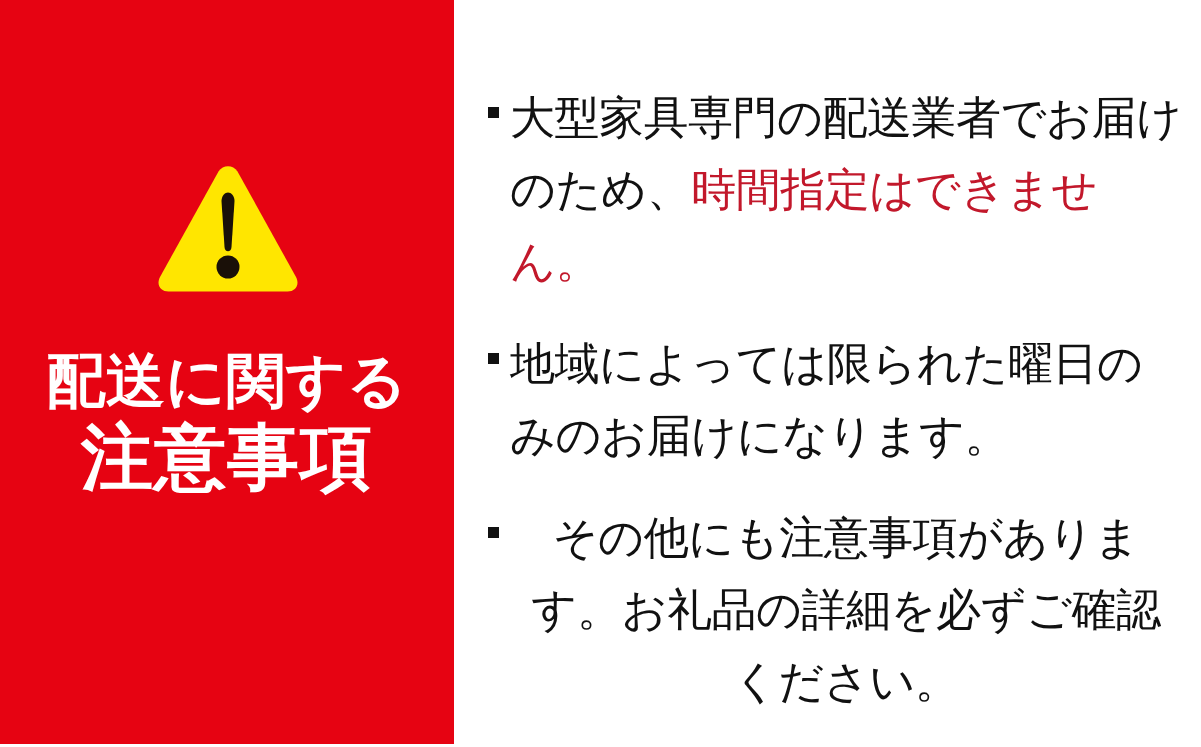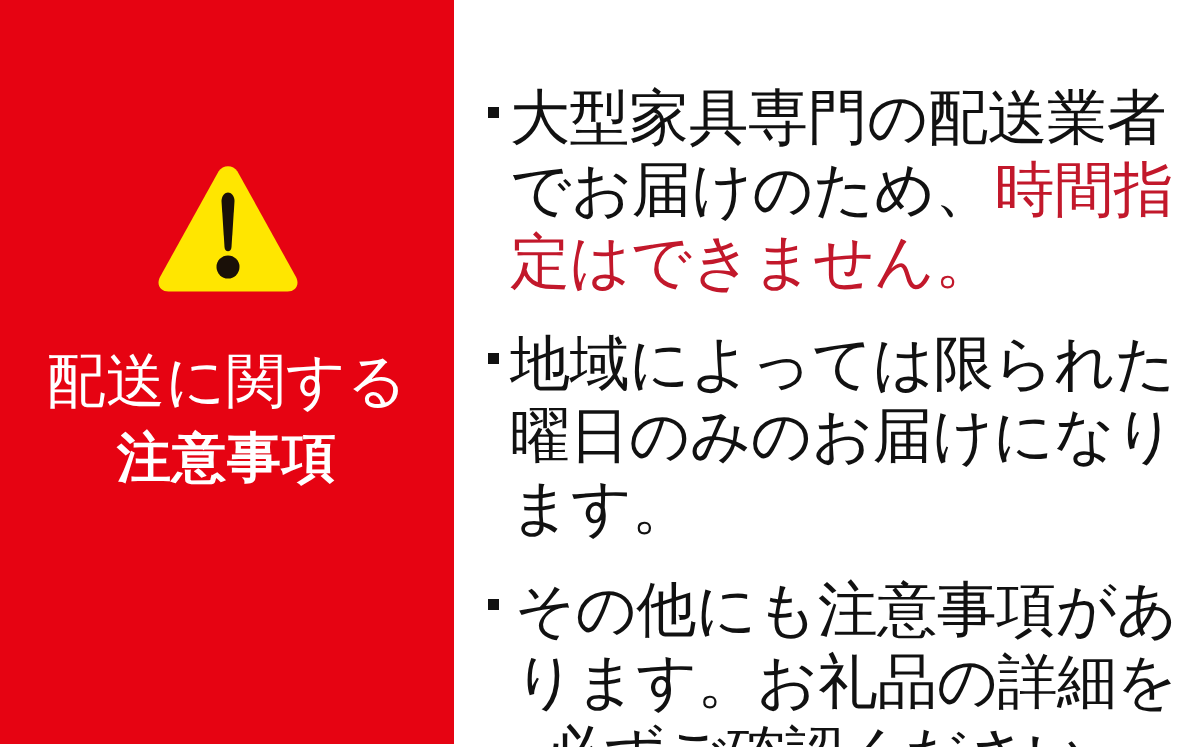--- a/index.html
+++ b/index.html
@@ -47,27 +47,27 @@
     left: 0;
     top: 348px;
     width: 454px;
     text-align: center;
     color: #ffffff;
   }
   .title-line-1 {
     display: block;
     font-size: 59px;
     line-height: 66px;
-    font-weight: 400;
+    font-weight: 700;
     letter-spacing: 0.5px;
     white-space: nowrap;
   }
   .title-line-2 {
     display: block;
-    font-size: 54px;
+    font-size: 72px;
     line-height: 86px;
     font-weight: 700;
     letter-spacing: 1px;
     white-space: nowrap;
   }
 
   
   #notes-area {
     position: absolute;
     left: 470px;
@@ -88,21 +88,21 @@
   .note-bullet {
     position: absolute;
     left: 18px;
     top: 25px;
     width: 11px;
     height: 11px;
     background: #111111;
   }
 
   .note-text {
-    font-size: 60px;
+    font-size: 45px;
     line-height: 72px;
     color: #111111;
     font-weight: 400;
     letter-spacing: -0.5px;
     word-break: break-all;
   }
   .note-text .hl {
     color: #C2182B;
   }
 </style>

